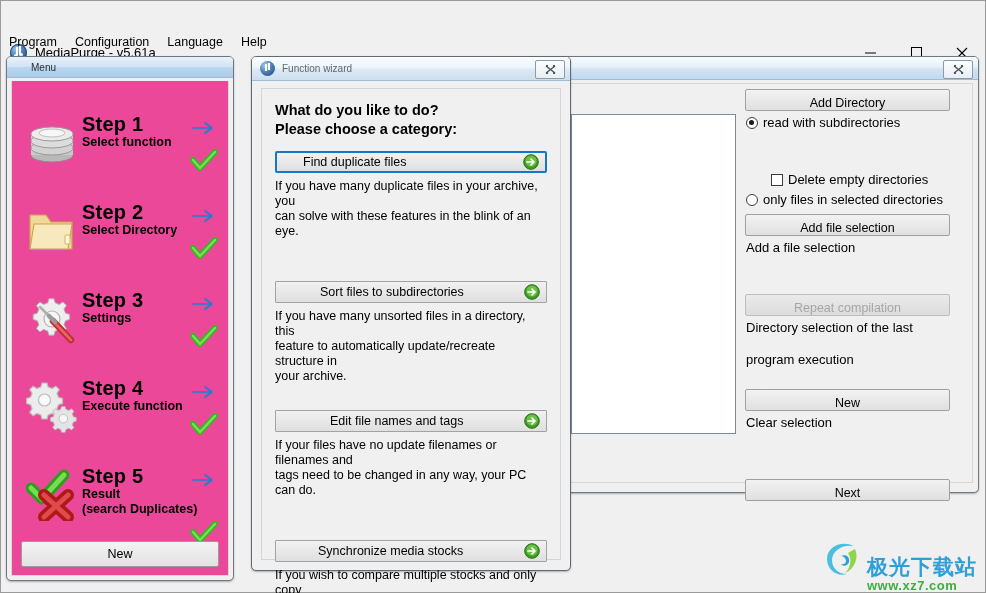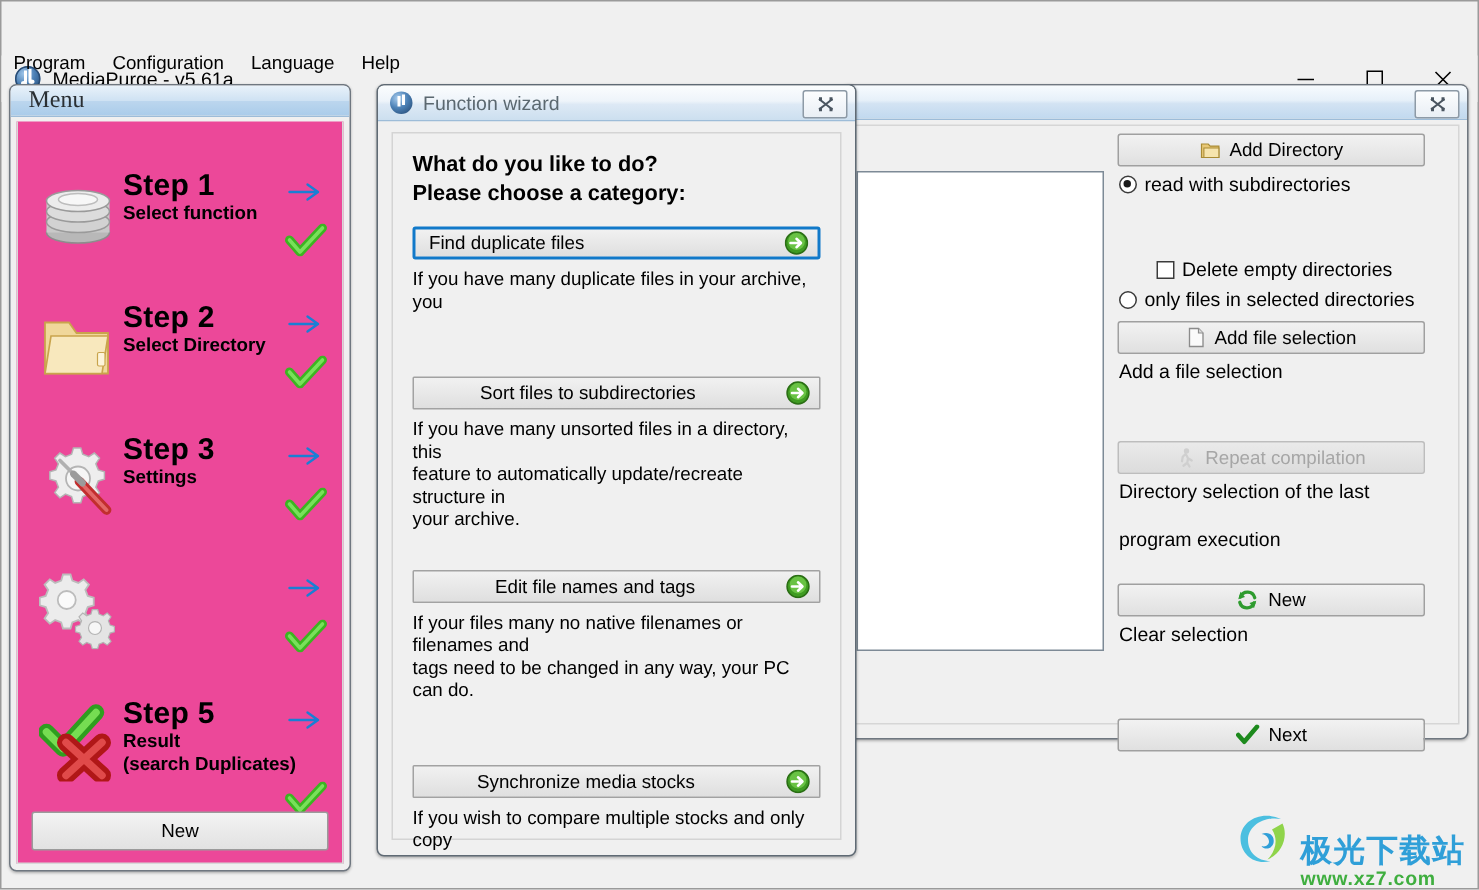--- a/index.html
+++ b/index.html
@@ -65,21 +65,21 @@
     box-sizing:border-box;
     box-shadow:0 1px 2px rgba(0,0,0,.28);
   }
   .panel-cap{
     height:20px;border-radius:4px 4px 0 0;
     background:linear-gradient(to bottom,#f6fafd 0%,#e3eef8 40%,#cfe1f2 60%,#bcd6ee 100%);
     border-bottom:1px solid #9dbcd8;
     display:flex;align-items:center;
     position:relative;
   }
-  .panel-cap .cap-text{font-size:16px;color:#2a2f33;padding-left:12px;font-family:Liberation Serif, serif;}
+  .panel-cap .cap-text{font-size:10px;color:#2a2f33;padding-left:24px;}
 
   
   #menuPanel{left:5px;top:55px;width:228px;height:525px;}
   #menuPanel .panel-cap{background:linear-gradient(to bottom,#e9f2fa 0%,#cfe2f3 50%,#bcd6ee 51%,#aaccea 100%);}
   .menu-body{
     position:absolute;left:4px;right:4px;top:24px;bottom:4px;
     background:#ec4899;border:1px solid #d8d8d8;border-top:none;
     box-sizing:border-box;
   }
   .step{
@@ -121,21 +121,21 @@
     position:absolute;left:3px;top:30px;width:165px;height:320px;
     background:#fff;border:1px solid #7d8a96;box-sizing:border-box;
   }
 
   .rp{position:absolute;left:177px;top:5px;width:205px;}
   .btn{
     display:block;width:100%;height:22px;box-sizing:border-box;
     background:linear-gradient(to bottom,#f2f2f2,#e0e0e0);
     border:1px solid #a0a0a0;border-radius:2px;
     font-size:12.5px;font-family:"Liberation Sans",sans-serif;
-    display:flex;align-items:center;justify-content:center;gap:6px;
+    display:flex;align-items:center;justify-content:center;gap:6px;flex-direction:column;
   }
   .btn.disabled{color:#a6a6a6;background:linear-gradient(to bottom,#eaeaea,#dcdcdc);border-color:#bdbdbd;}
   .opt{display:flex;align-items:center;font-size:13px;line-height:17px;margin:3px 0 0 1px;}
   .radio{
     width:12px;height:12px;border-radius:50%;border:1.5px solid #3b3b3b;
     box-sizing:border-box;margin-right:5px;flex:0 0 auto;position:relative;background:#fff;
   }
   .radio.on:after{content:"";position:absolute;left:2px;top:2px;width:5px;height:5px;border-radius:50%;background:#1a1a1a;}
   .cbx{
     width:12px;height:12px;border:1.5px solid #3b3b3b;box-sizing:border-box;
@@ -152,36 +152,36 @@
   }
   .wiz-ico{
     width:15px;height:15px;margin-left:8px;border-radius:50%;
     background:radial-gradient(circle at 35% 30%, #a9cdee 0%, #4d82b7 45%, #1d4069 100%);
     position:relative;flex:0 0 auto;
   }
   .wiz-ico:after{
     content:"";position:absolute;left:5px;top:3px;width:2px;height:7px;
     background:#fff;box-shadow:3px -1px 0 0 #fff;
   }
-  .wiz-title{font-size:13px;color:#5b6870;padding-left:7px;}
+  .wiz-title{font-size:10px;color:#5b6870;padding-left:7px;}
   .wiz-body{
     position:absolute;left:9px;right:9px;top:31px;bottom:10px;
     background:#f0f0f0;border:1px solid #d4d4d4;box-sizing:border-box;
     padding:12px 13px 0 13px;
   }
   .q{font-size:14.5px;font-weight:bold;line-height:19px;}
   .cat{margin-top:12px;}
   .cat-btn{
     position:relative;height:22px;box-sizing:border-box;
     background:linear-gradient(to bottom,#f1f1f1,#dfdfdf);
     border:1px solid #a2a2a2;border-radius:1px;
     display:flex;align-items:center;
     padding-left:20px;font-size:12.5px;
   }
-  .cat-btn.sel{border:2px solid #1179c9;border-radius:2px;padding-left:9px;}
+  .cat-btn.sel{border:2px solid #1179c9;border-radius:2px;padding-left:26px;}
   .arrow-green{
     position:absolute;right:6px;top:50%;transform:translateY(-50%);
     width:16px;height:16px;
   }
   .cat-desc{font-size:12.5px;line-height:15px;margin-top:6px;}
   .cat-gap{height:14px;}
 
   
   #wm{
     position:absolute;right:6px;bottom:6px;width:158px;height:52px;
@@ -376,20 +376,24 @@
         <svg class="step-ico" viewBox="0 0 52 52">
           <g fill="#ececec" stroke="#bcbcbc" stroke-width="1.2">
             <path d="M16,2 l5,0 l1.2,4 l4,1.6 l3.6,-2.4 l3.5,3.5 l-2.4,3.6 l1.6,4 l4,1.2 l0,5 l-4,1.2 l-1.6,4 l2.4,3.6 l-3.5,3.5 l-3.6,-2.4 l-4,1.6 l-1.2,4 l-5,0 l-1.2,-4 l-4,-1.6 l-3.6,2.4 l-3.5,-3.5 l2.4,-3.6 l-1.6,-4 l-4,-1.2 l0,-5 l4,-1.2 l1.6,-4 l-2.4,-3.6 l3.5,-3.5 l3.6,2.4 l4,-1.6 Z"></path>
             <circle cx="18.5" cy="19" r="6" fill="#fafafa"></circle>
           </g>
           <g fill="#e4e4e4" stroke="#b4b4b4" stroke-width="1.1" transform="translate(24,24) scale(.72)">
             <path d="M16,2 l5,0 l1.2,4 l4,1.6 l3.6,-2.4 l3.5,3.5 l-2.4,3.6 l1.6,4 l4,1.2 l0,5 l-4,1.2 l-1.6,4 l2.4,3.6 l-3.5,3.5 l-3.6,-2.4 l-4,1.6 l-1.2,4 l-5,0 l-1.2,-4 l-4,-1.6 l-3.6,2.4 l-3.5,-3.5 l2.4,-3.6 l-1.6,-4 l-4,-1.2 l0,-5 l4,-1.2 l1.6,-4 l-2.4,-3.6 l3.5,-3.5 l3.6,2.4 l4,-1.6 Z"></path>
             <circle cx="18.5" cy="19" r="6" fill="#f7f7f7"></circle>
           </g>
         </svg>
+        <div class="step-txt">
+          <div class="step-title">Step 4</div>
+          <div class="step-sub">Execute function</div>
+        </div>
         <svg class="step-arrow" viewBox="0 0 22 14">
           <path d="M1,7 L19,7 M13,2 L20,7 L13,12" stroke="#1a7fd4" stroke-width="1.6" fill="none" stroke-linecap="round" stroke-linejoin="round"></path>
         </svg>
         <svg class="step-check" viewBox="0 0 28 22">
           <path d="M3,11 L10,19 L25,3" stroke="#3cb521" stroke-width="6" fill="none" stroke-linecap="round" stroke-linejoin="round"></path>
           <path d="M3,11 L10,19 L25,3" stroke="#79e05a" stroke-width="2.4" fill="none" stroke-linecap="round" stroke-linejoin="round"></path>
         </svg>
       </div>
 
       <div class="step" style="top:382px;height:96px;">
@@ -438,20 +442,21 @@
       <div class="cat">
         <div class="cat-btn sel">
           <span>Find duplicate files</span>
           <svg class="arrow-green" viewBox="0 0 16 16">
             <circle cx="8" cy="8" r="7.3" fill="#3f9b22" stroke="#2a6e14" stroke-width="1"></circle>
             <circle cx="8" cy="7" r="5.6" fill="#69c244"></circle>
             <path d="M4,8 L10,8 M8,5.2 L11,8 L8,10.8" stroke="#fff" stroke-width="1.7" fill="none" stroke-linecap="round" stroke-linejoin="round"></path>
           </svg>
         </div>
         <div class="cat-desc">If you have many duplicate files in your archive, you</div>
+        <div class="cat-desc" style="margin-top:0;">can solve with these features in the blink of an eye.</div>
       </div>
 
       <div class="cat-gap" style="height:42px;"></div>
 
       <div class="cat" style="margin-top:0;">
         <div class="cat-btn">
           <span style="margin-left:24px;">Sort files to subdirectories</span>
           <svg class="arrow-green" viewBox="0 0 16 16">
             <circle cx="8" cy="8" r="7.3" fill="#3f9b22" stroke="#2a6e14" stroke-width="1"></circle>
             <circle cx="8" cy="7" r="5.6" fill="#69c244"></circle>
@@ -467,21 +472,21 @@
 
       <div class="cat" style="margin-top:0;">
         <div class="cat-btn">
           <span style="margin-left:34px;">Edit file names and tags</span>
           <svg class="arrow-green" viewBox="0 0 16 16">
             <circle cx="8" cy="8" r="7.3" fill="#3f9b22" stroke="#2a6e14" stroke-width="1"></circle>
             <circle cx="8" cy="7" r="5.6" fill="#69c244"></circle>
             <path d="M4,8 L10,8 M8,5.2 L11,8 L8,10.8" stroke="#fff" stroke-width="1.7" fill="none" stroke-linecap="round" stroke-linejoin="round"></path>
           </svg>
         </div>
-        <div class="cat-desc">If your files many no native filenames or filenames and</div>
+        <div class="cat-desc">If your files have no update filenames or filenames and</div>
         <div class="cat-desc" style="margin-top:0;">tags need to be changed in any way, your PC can do.</div>
       </div>
 
       <div class="cat-gap" style="height:42px;"></div>
 
       <div class="cat" style="margin-top:0;">
         <div class="cat-btn">
           <span style="margin-left:22px;">Synchronize media stocks</span>
           <svg class="arrow-green" viewBox="0 0 16 16">
             <circle cx="8" cy="8" r="7.3" fill="#3f9b22" stroke="#2a6e14" stroke-width="1"></circle>

